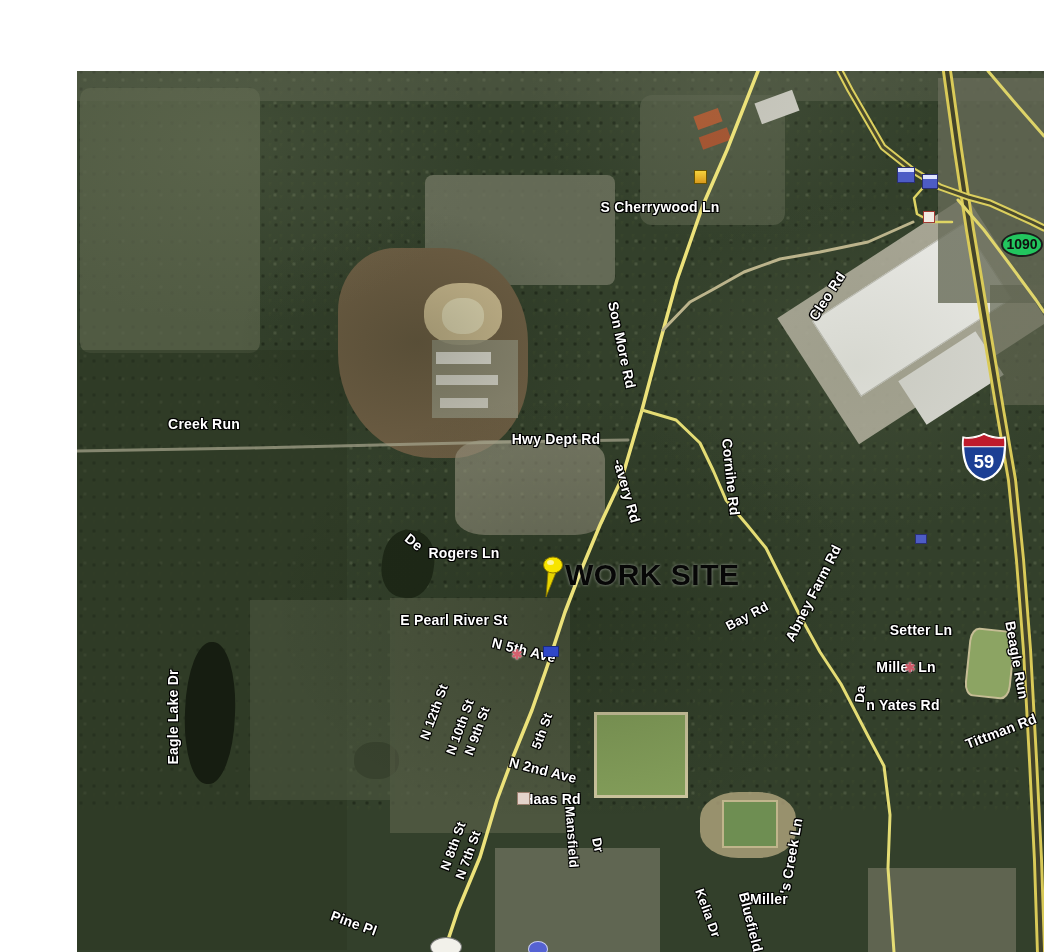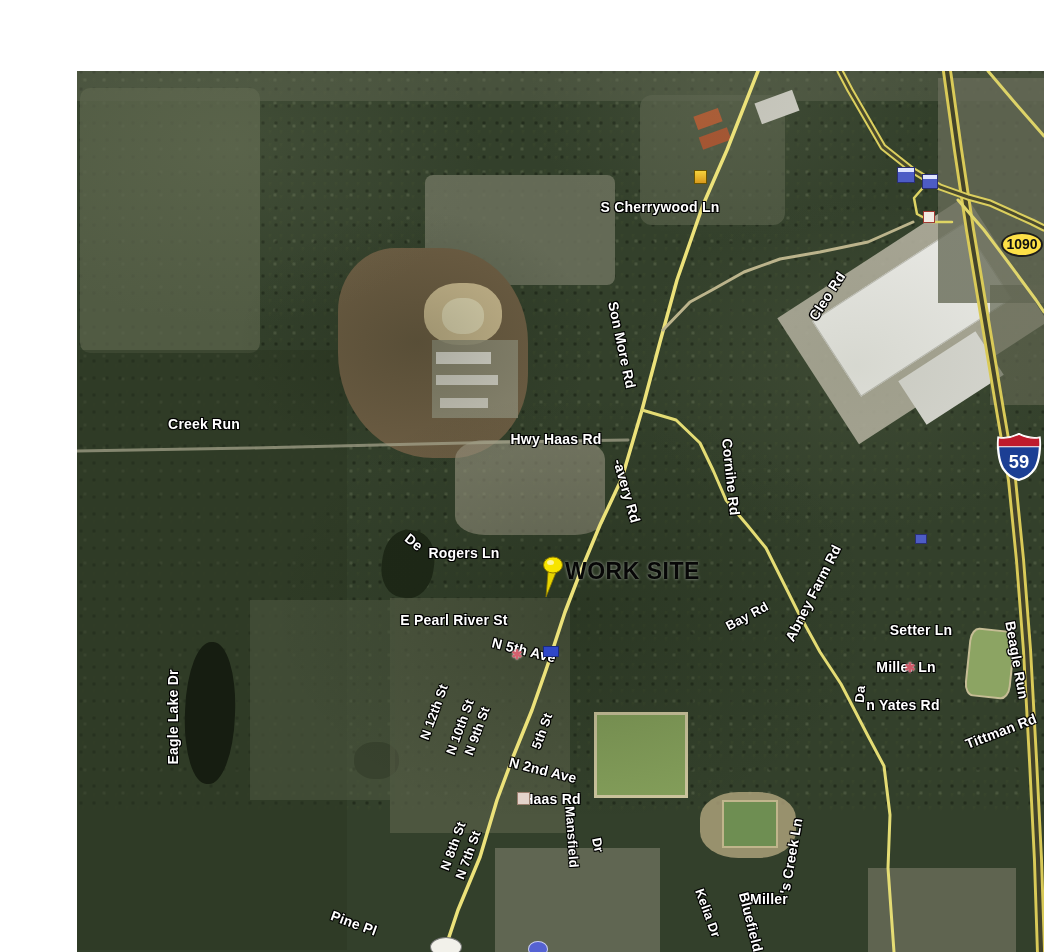--- a/index.html
+++ b/index.html
@@ -38,33 +38,33 @@
   .icons-host{position:absolute;left:0;top:0;z-index:5;}
   .map-label{
     position:absolute;color:#fff;font-weight:bold;white-space:nowrap;z-index:4;
     text-shadow:-1px -1px 0 #000,1px -1px 0 #000,-1px 1px 0 #000,1px 1px 0 #000,0 0 2px #000;
     letter-spacing:.2px;
   }
   .poi{position:absolute;z-index:5;box-sizing:border-box;text-align:center;font-weight:bold;}
   
   .work-site-label{
     position:absolute;left:565px;top:558px;z-index:6;
-    font-size:23px;font-weight:bold;color:#070707;letter-spacing:.5px;
+    font-size:30px;font-weight:bold;color:#070707;letter-spacing:.5px;
     text-shadow:0 0 3px rgba(255,255,255,.55);white-space:nowrap;
   }
   
   .pushpin{position:absolute;left:537px;top:556px;width:30px;height:44px;z-index:6;}
   
   .shield-oval{
     position:absolute;left:1001px;top:232px;width:42px;height:25px;z-index:5;
-    background:#fde047;border:2px solid #1c1c1c;border-radius:50%;
+    background:#22c55e;border:2px solid #1c1c1c;border-radius:50%;
     font-size:14px;font-weight:bold;color:#101010;text-align:center;line-height:21px;
     box-sizing:border-box;
   }
-  .shield-i59{position:absolute;left:996px;top:433px;width:46px;height:48px;z-index:5;}
+  .shield-i59{position:absolute;left:961px;top:433px;width:46px;height:48px;z-index:5;}
 </style>
 </head>
 <body>
 
 <div id="map">
   <div class="stage">
 
     <div class="patch" style="left:77px;top:71px;width:967px;height:30px;background:#6a6e5b;opacity:.4;"></div>
     <div class="patch" style="left:80px;top:88px;width:180px;height:265px;background:#59614a;opacity:.8;border-radius:10px;"></div>
     <div class="patch" style="left:425px;top:175px;width:190px;height:110px;background:#6d725e;opacity:.85;border-radius:8px;"></div>
@@ -111,21 +111,21 @@
           <polyline points="988,71 1016,104 1044,136" fill="none" stroke="#ddd368" stroke-width="3" stroke-linecap="round" stroke-linejoin="round"></polyline>
           <polyline points="913,222 868,242 820,252 780,259 744,272 712,290 690,302 663,330" fill="none" stroke="#bcb48c" stroke-width="3" stroke-linecap="round" stroke-linejoin="round"></polyline>
           <polyline points="77,451 250,448 420,444 560,441 628,440" fill="none" stroke="#a3a18a" stroke-width="3" stroke-linecap="round" stroke-linejoin="round" opacity="0.75"></polyline>
         </svg>
       </div>
 
     <div class="labels-host">
         <span class="map-label" style="left: 660px; top: 207px; font-size: 14px; transform: translate(-50%, -50%) rotate(0deg);">S Cherrywood Ln</span>
         <span class="map-label" style="left: 827px; top: 296px; font-size: 14px; transform: translate(-50%, -50%) rotate(-57deg);">Cleo Rd</span>
         <span class="map-label" style="left: 622px; top: 345px; font-size: 14px; transform: translate(-50%, -50%) rotate(78deg);">Son More Rd</span>
-        <span class="map-label" style="left: 556px; top: 439px; font-size: 14px; transform: translate(-50%, -50%) rotate(0deg);">Hwy Haas Rd</span>
+        <span class="map-label" style="left: 556px; top: 439px; font-size: 14px; transform: translate(-50%, -50%) rotate(0deg);">Hwy Dept Rd</span>
         <span class="map-label" style="left: 204px; top: 424px; font-size: 14px; transform: translate(-50%, -50%) rotate(0deg);">Creek Run</span>
         <span class="map-label" style="left: 627px; top: 491px; font-size: 14px; transform: translate(-50%, -50%) rotate(74deg);">-avery Rd</span>
         <span class="map-label" style="left: 731px; top: 477px; font-size: 14px; transform: translate(-50%, -50%) rotate(84deg);">Cornihe Rd</span>
         <span class="map-label" style="left: 414px; top: 542px; font-size: 14px; transform: translate(-50%, -50%) rotate(38deg);">De</span>
         <span class="map-label" style="left: 464px; top: 553px; font-size: 14px; transform: translate(-50%, -50%) rotate(0deg);">Rogers Ln</span>
         <span class="map-label" style="left: 454px; top: 620px; font-size: 14px; transform: translate(-50%, -50%) rotate(0deg);">E Pearl River St</span>
         <span class="map-label" style="left: 524px; top: 650px; font-size: 14px; transform: translate(-50%, -50%) rotate(14deg);">N 5th Ave</span>
         <span class="map-label" style="left: 434px; top: 712px; font-size: 13px; transform: translate(-50%, -50%) rotate(-70deg);">N 12th St</span>
         <span class="map-label" style="left: 460px; top: 727px; font-size: 13px; transform: translate(-50%, -50%) rotate(-70deg);">N 10th St</span>
         <span class="map-label" style="left: 477px; top: 731px; font-size: 13px; transform: translate(-50%, -50%) rotate(-70deg);">N 9th St</span>

